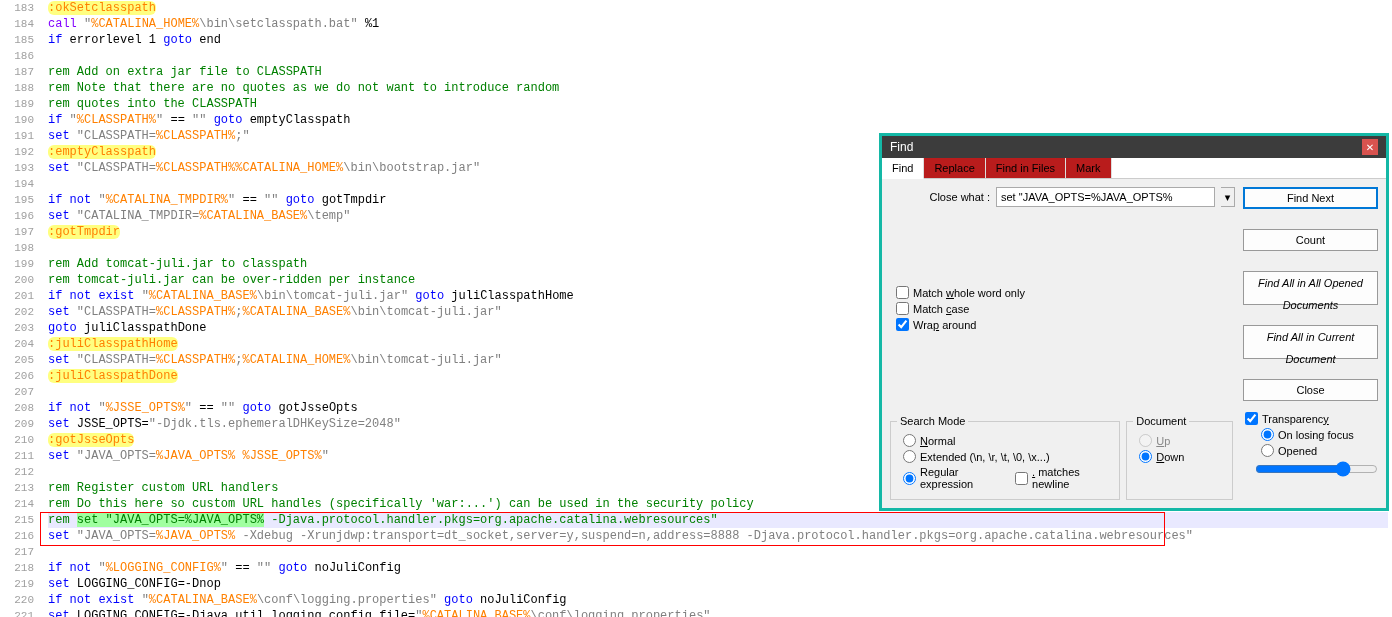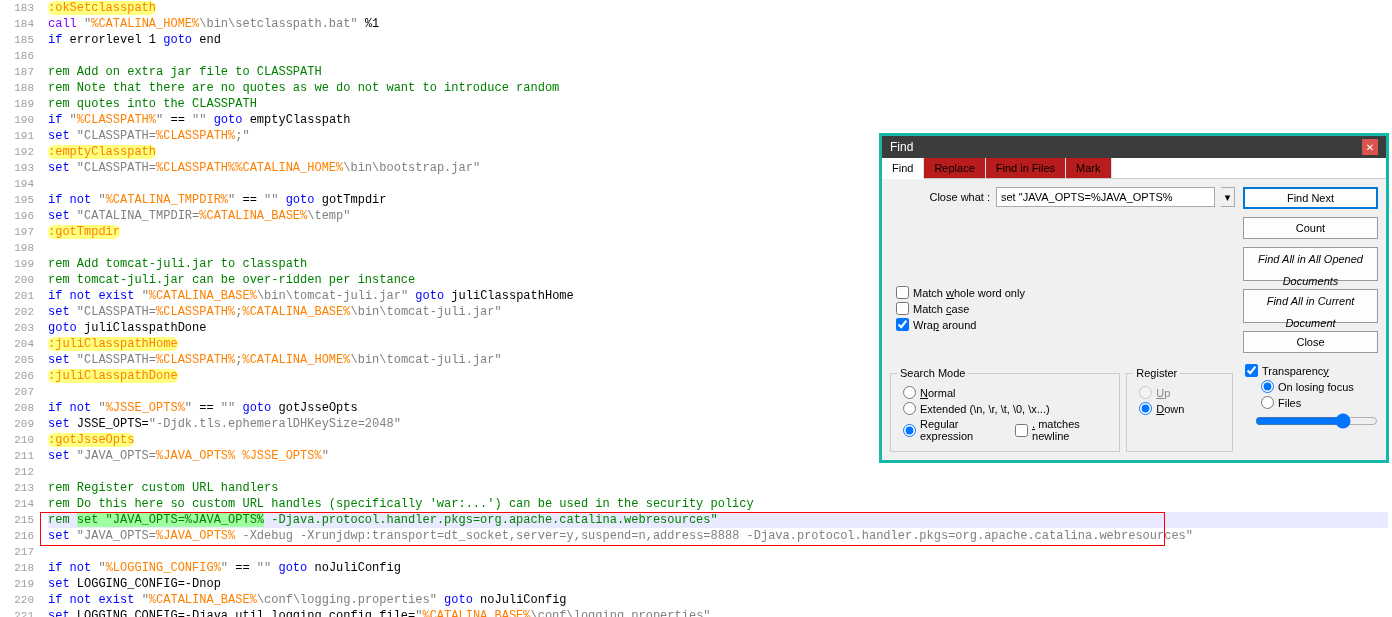--- a/index.html
+++ b/index.html
@@ -23,21 +23,21 @@
 
 
 .find-dialog { position: absolute; right: 3px; top: 133px; width: 510px; background: #f0f0f0; border: 3px solid #14b8a6; font-family: "Segoe UI", Tahoma, sans-serif; font-size: 11px; }
 .find-title { background: #3c3c3c; color: #fff; padding: 3px 8px; display: flex; justify-content: space-between; align-items: center; font-size: 12px; }
 .find-close { background: #d9534f; color: #fff; width: 16px; height: 16px; display: flex; align-items: center; justify-content: center; cursor: pointer; font-size: 10px; }
 .find-tabs { display: flex; background: #fff; border-bottom: 1px solid #ccc; }
 .find-tab { padding: 4px 10px; cursor: pointer; border-right: 1px solid #ddd; background: #b91c1c; }
 .find-tab.active { background: #fff; border-bottom: 1px solid #fff; margin-bottom: -1px; }
 .find-body { padding: 8px; display: flex; gap: 8px; }
 .find-left { flex: 1; }
-.find-right { width: 135px; display: flex; flex-direction: column; gap: 8px; }
+.find-right { width: 135px; display: flex; flex-direction: column; gap: 20px; }
 .find-row { display: flex; align-items: center; gap: 6px; margin-bottom: 6px; }
 .find-label { text-align: right; width: 100px; }
 .find-input { flex: 1; height: 20px; padding: 1px 4px; border: 1px solid #aaa; background: #fff; font-family: "Segoe UI", sans-serif; font-size: 11px; }
 .find-dd { width: 14px; height: 20px; border: 1px solid #aaa; border-left: none; background: #f0f0f0; display: flex; align-items: center; justify-content: center; cursor: pointer; }
 .find-btn { height: 22px; border: 1px solid #999; background: #fdfdfd; cursor: pointer; font-size: 11px; padding: 0 4px; }
 .find-btn.primary { border: 2px solid #0078d7; }
 .find-btn.tall { height: 34px; line-height: 22px; font-style: italic; }
 .find-check { display: flex; align-items: center; gap: 4px; margin: 3px 6px; }
 .find-check input { margin: 0; }
 .find-fieldset { border: 1px solid #ccc; padding: 4px 6px 6px 6px; margin-top: 6px; }
@@ -104,21 +104,21 @@
           <input type="radio" name="mode" style="">
           <span><span class="underline">N</span>ormal</span>
         </label>
       <label class="find-check">
           <input type="radio" name="mode" style="">
           <span>Extended (\n, \r, \t, \0, \x...)</span>
         </label>
       <label class="find-check"><input type="radio" name="mode" checked="" style=""><span>Re<span class="underline">g</span>ular expression</span>&nbsp;&nbsp;<input type="checkbox" style=""><span><span class="underline">.</span> matches newline</span></label>
     </fieldset>
     <fieldset class="find-fieldset find-col" style="flex:0.6">
-      <legend>Register</legend>
+      <legend>Document</legend>
       <label class="find-check" style="color:#888">
           <input type="radio" name="dir" disabled="" style="">
           <span><span class="underline">U</span>p</span>
         </label>
       <label class="find-check">
           <input type="radio" name="dir" checked="" style="">
           <span><span class="underline">D</span>own</span>
         </label>
     </fieldset>
     <div class="find-col" style="flex:0.9">
@@ -126,19 +126,19 @@
           <input type="checkbox" checked="" style="">
           <span>Transparenc<span class="underline">y</span></span>
         </label>
       <div style="padding-left:16px">
         <label class="find-check">
             <input type="radio" name="trans" checked="" style="">
             <span>On losing focus</span>
           </label>
         <label class="find-check">
             <input type="radio" name="trans" style="">
-            <span>Files</span>
+            <span>Opened</span>
           </label>
         <div class="slider-wrap"><input type="range" class="slider" min="0" max="100" value="75" style=""></div>
       </div>
     </div>
   </div>
 </div>
 
 </body></html>

